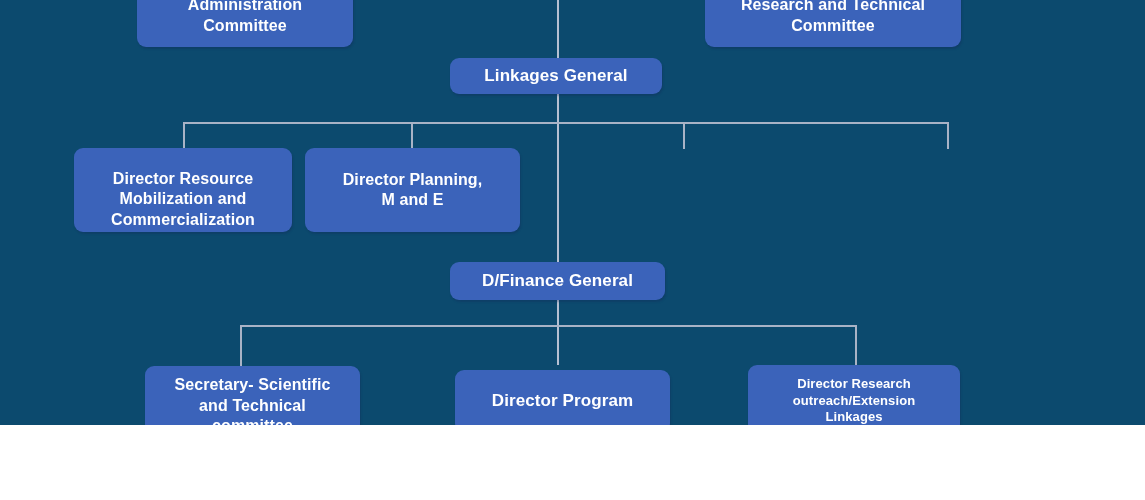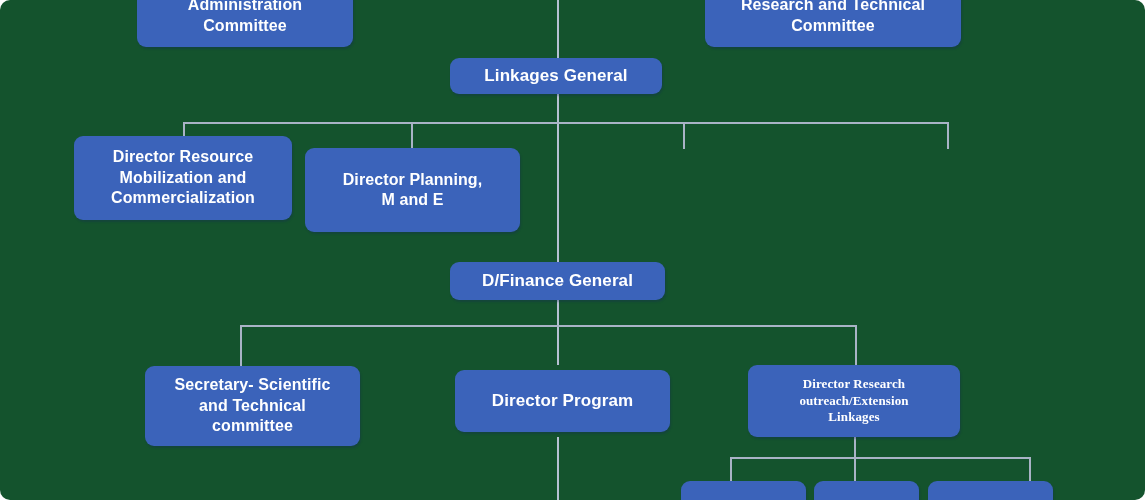--- a/index.html
+++ b/index.html
@@ -6,24 +6,23 @@
     margin: 0;
     padding: 0;
     background: #ffffff;
   }
   body {
     font-family: "Liberation Sans", sans-serif;
   }
   #chart {
     position: relative;
     width: 1145px;
-    height: 500px;
-    background: #14532d;
+    height: 425px;
+    background: #0c4a6e;
     overflow: hidden;
-    border-radius: 10px;
   }
   .node {
     position: absolute;
     box-sizing: border-box;
     background: #3b63ba;
     border-radius: 9px;
     color: #ffffff;
     display: flex;
     align-items: center;
     justify-content: center;
@@ -89,21 +88,21 @@
   </div>
 
   <div class="node s16" style="left:705px; top:-16px; width:256px; height:63px;">
     <span>Research and Technical<br>Committee</span>
   </div>
 
   <div class="node s17" style="left:450px; top:58px; width:212px; height:36px;">
     <span>Linkages General</span>
   </div>
 
-  <div class="node s16" style="left:74px; top:136px; width:218px; height:84px;">
+  <div class="node s16" style="left:74px; top:148px; width:218px; height:84px;align-items:flex-end;">
     <span>Director Resource<br>Mobilization and<br>Commercialization</span>
   </div>
 
   <div class="node s16" style="left:305px; top:148px; width:215px; height:84px;">
     <span>Director Planning,<br>M and E</span>
   </div>
 
 
 
   <div class="node s17" style="left:450px; top:262px; width:215px; height:38px;">
@@ -111,21 +110,21 @@
   </div>
 
   <div class="node s16" style="left:145px; top:366px; width:215px; height:80px;">
     <span>Secretary- Scientific<br>and Technical<br>committee</span>
   </div>
 
   <div class="node s17" style="left:455px; top:370px; width:215px; height:62px;">
     <span>Director Program</span>
   </div>
 
-  <div class="node s13" style="left:748px; top:365px; width:212px; height:72px;font-family:Liberation Serif, serif;">
+  <div class="node s13" style="left:748px; top:365px; width:212px; height:72px;">
     <span>Director Research<br>outreach/Extension<br>Linkages</span>
   </div>
 
   <div class="node s13" style="left:681px; top:481px; width:125px; height:60px;">
     <span></span>
   </div>
 
   <div class="node s13" style="left:814px; top:481px; width:105px; height:60px;">
     <span></span>
   </div>

